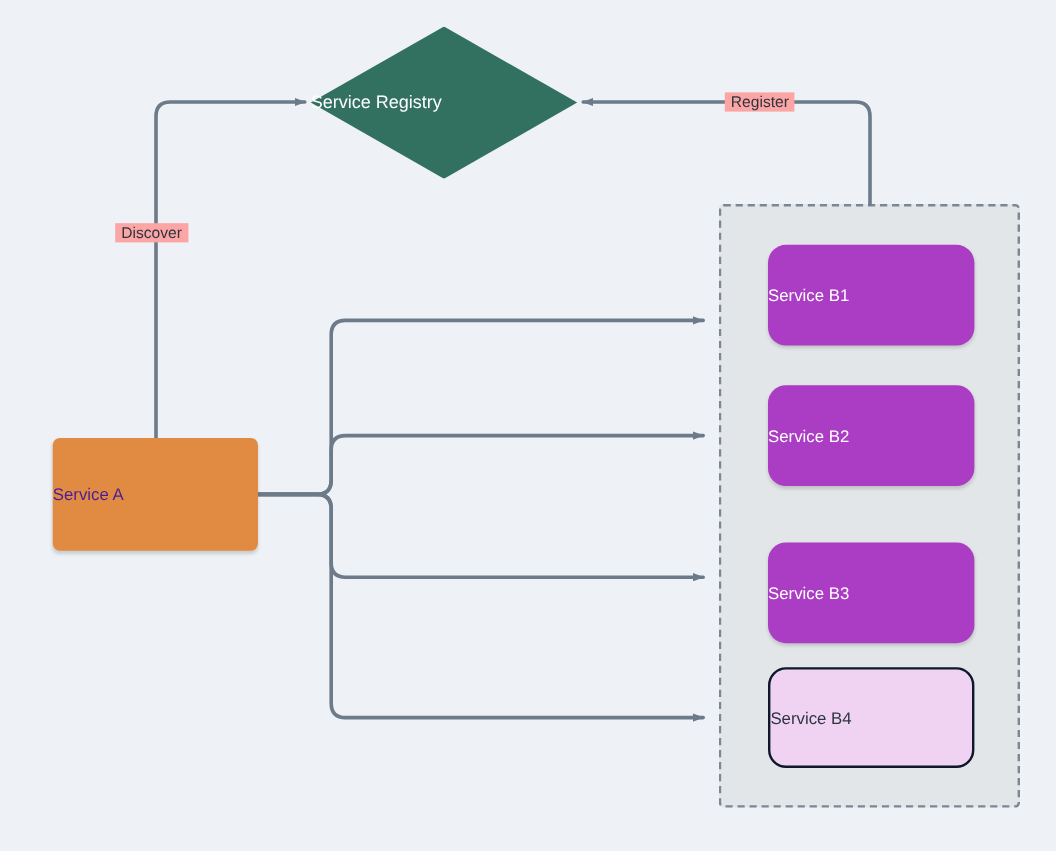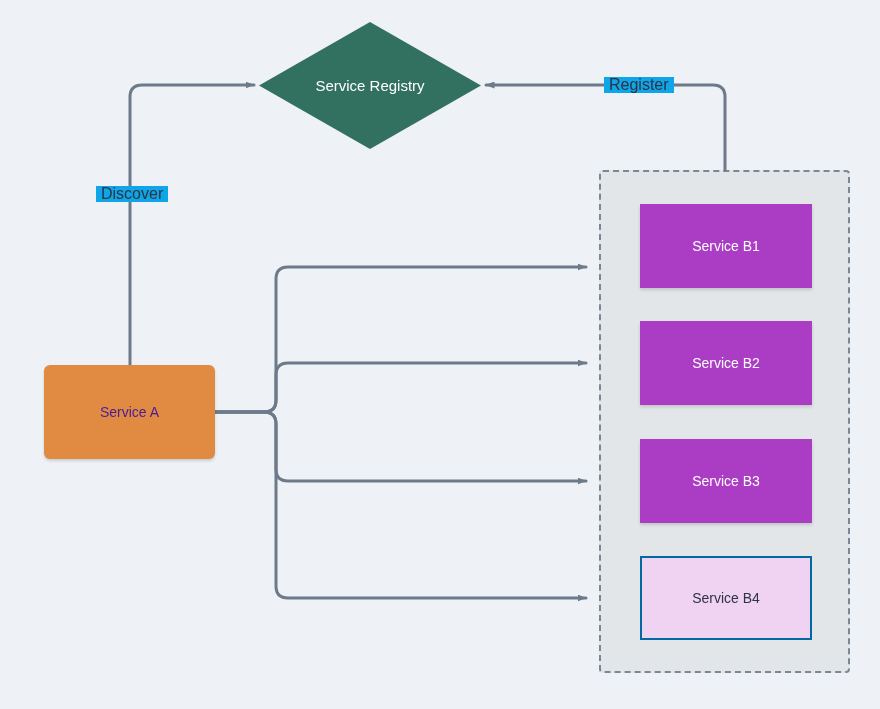--- a/index.html
+++ b/index.html
@@ -19,21 +19,21 @@
     position: absolute;
     inset: 0;
     width: 880px;
     height: 709px;
   }
   .node {
     position: absolute;
     box-sizing: border-box;
     display: flex;
     align-items: center;
-    justify-content: center;
+    justify-content: flex-start;
     text-align: center;
   }
 
   
   #group-services-b {
     left: 599px;
     top: 170px;
     width: 251px;
     height: 503px;
     background: #e3e6e8;
@@ -74,42 +74,42 @@
     font-size: 14px;
     box-shadow: 0 2px 3px rgba(0,0,0,0.15);
   }
 
   
   .node-b {
     left: 640px;
     width: 172px;
     height: 84px;
     background: #ab3cc4;
-    border-radius: 0;
+    border-radius: 15px;
     color: #ffffff;
     font-size: 14px;
     box-shadow: 0 2px 3px rgba(0,0,0,0.15);
   }
   #node-service-b1 { top: 204px; }
   #node-service-b2 { top: 321px; }
-  #node-service-b3 { top: 439px; }
+  #node-service-b3 { top: 452px; }
   #node-service-b4 {
     top: 556px;
     background: #f0d3f2;
-    border: 2px solid #0369a1;
+    border: 2px solid #0f172a;
     color: #2e3440;
     box-shadow: none;
   }
 
   
   .edge-label {
     position: absolute;
     color: #2e3440;
-    font-size: 16px;
-    background: #0ea5e9;
+    font-size: 13px;
+    background: #fca5a5;
     padding: 0 5px;
     white-space: nowrap;
     line-height: 16px;
   }
   #edge-label-discover {
     left: 96px;
     top: 158px;
     margin-top: 28px;
   }
   #edge-label-register {

